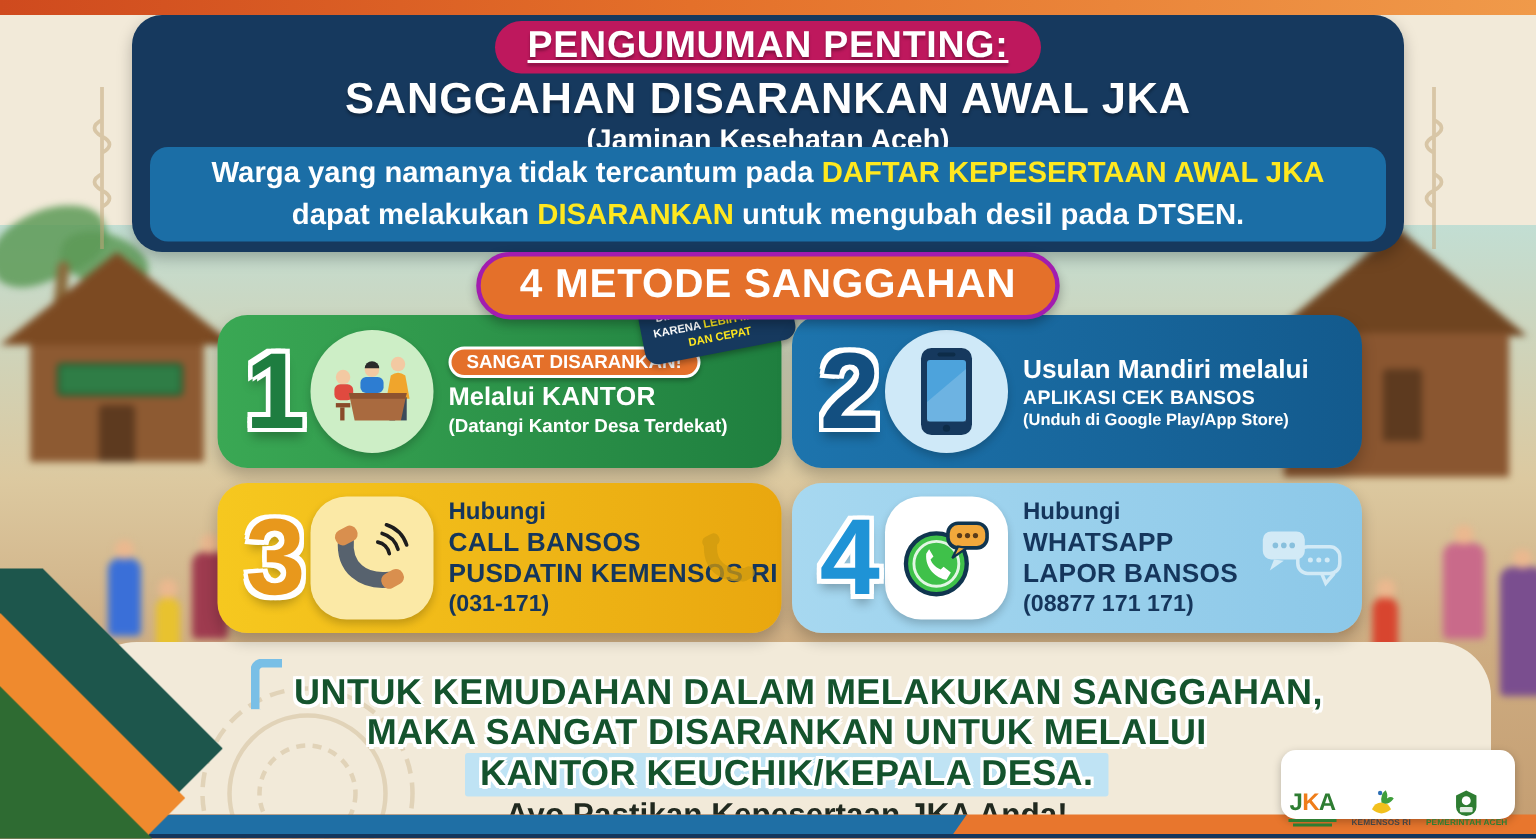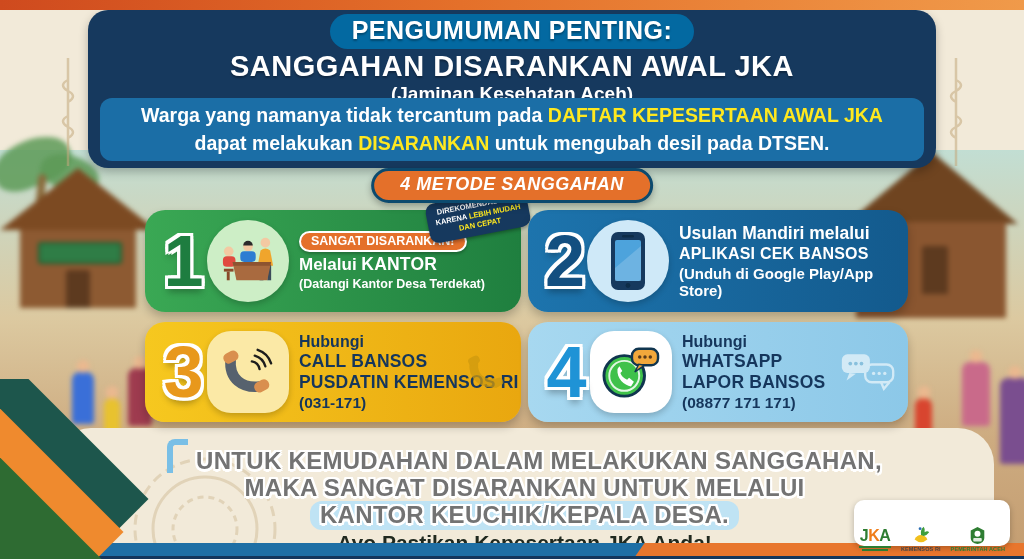--- a/index.html
+++ b/index.html
@@ -20,34 +20,34 @@
   .trunk{position:absolute;background:#8a6a3c;border-radius:4px;}
   .fig{position:absolute;border-radius:8px 8px 3px 3px;}
   .fig::before{content:"";position:absolute;top:-12px;left:50%;transform:translateX(-50%);
     width:13px;height:13px;border-radius:50%;background:#eab88f;}
   
   .batik{position:absolute;opacity:.55;z-index:2;}
   .medallion{position:absolute;left:60px;bottom:-60px;width:180px;height:180px;opacity:.35;z-index:0;}
   
   .header-panel{position:absolute;left:88px;top:10px;width:848px;height:158px;z-index:6;
     background:#16395e;border-radius:20px;text-align:center;box-shadow:0 4px 10px rgba(0,0,0,.25);}
-  .header-badge{display:inline-block;margin-top:4px;background:#0369a1;border-radius:18px;
+  .header-badge{display:inline-block;margin-top:4px;background:#be185d;border-radius:18px;
     padding:2px 22px 4px;color:#fff;font-weight:900;font-size:25px;letter-spacing:.5px;
-    text-shadow:0 2px 2px rgba(0,0,0,.3);}
+    text-shadow:0 2px 2px rgba(0,0,0,.3);text-decoration:underline;}
   .header-title{color:#fff;font-weight:900;font-size:29px;letter-spacing:.5px;margin-top:1px;
     text-shadow:0 2px 2px rgba(0,0,0,.3);}
   .header-subtitle{color:#fff;font-weight:800;font-size:19px;margin-top:0;}
   .notice{position:absolute;left:12px;right:12px;top:88px;bottom:7px;background:#1b6ea6;
     border-radius:12px;color:#fff;font-weight:700;font-size:19.5px;line-height:1.42;
     display:flex;flex-direction:column;justify-content:center;}
   .yel{color:#ffe81f;font-weight:800;}
   
   .section-pill{position:absolute;top:168px;left:50%;transform:translateX(-50%);z-index:6;
-    background:#e4702a;border:3px solid #0c4a6e;border-radius:26px;color:#fff;font-weight:800;
-    font-size:18px;letter-spacing:.5px;padding:3px 26px 5px;box-shadow:0 3px 7px rgba(0,0,0,.3);font-style:italic;}
+    background:#e4702a;border:3px solid #a21caf;border-radius:26px;color:#fff;font-weight:800;
+    font-size:27px;letter-spacing:.5px;padding:3px 26px 5px;box-shadow:0 3px 7px rgba(0,0,0,.3);}
   
   .card{position:absolute;border-radius:20px;display:flex;align-items:center;z-index:5;
     box-shadow:0 5px 10px rgba(0,0,0,.22);padding-left:8px;}
   .c1{left:145px;top:210px;width:368px;height:102px;background:linear-gradient(90deg,#3aa854,#1f7f3f);}
   .c2{left:528px;top:210px;width:372px;height:102px;background:linear-gradient(90deg,#1d74ad,#135a8d);}
   .c3{left:145px;top:322px;width:368px;height:100px;background:linear-gradient(90deg,#f6c81f,#e9a70f);}
   .c4{left:528px;top:322px;width:372px;height:100px;background:linear-gradient(90deg,#a7d8f0,#8cc8e8);}
   .num{width:58px;text-align:center;font-weight:900;font-size:72px;line-height:1;letter-spacing:-3px;
     z-index:2;margin-right:-4px;
     text-shadow:-3px -3px 0 #fff,3px -3px 0 #fff,-3px 3px 0 #fff,3px 3px 0 #fff,
@@ -56,36 +56,36 @@
   .blob{width:82px;height:82px;flex:0 0 82px;display:flex;align-items:center;justify-content:center;
     margin-right:10px;z-index:1;box-shadow:0 3px 6px rgba(0,0,0,.2);}
   .c1 .blob{background:#cdeec6;border-radius:50%;}
   .c2 .blob{background:#cfe9f8;border-radius:50%;}
   .c3 .blob{background:#fbe9a6;border-radius:24px;}
   .c4 .blob{background:#ffffff;border-radius:24px;}
   .ctext{display:flex;flex-direction:column;align-items:flex-start;color:#fff;}
   .dark .ctext{color:#15365c;}
   .md{font-weight:600;font-size:17px;line-height:1.2;}
   .bd{font-weight:800;font-size:17.5px;line-height:1.2;letter-spacing:.2px;}
-  .big{font-size:16px;}
+  .big{font-size:13px;}
   .note{font-weight:700;font-size:12.5px;margin-top:1px;}
   .dark .note{font-weight:800;font-size:15.5px;}
   .sangat{background:#e4702a;border:2px solid #fff;border-radius:14px;color:#fff;font-size:12.5px;
     font-weight:800;padding:1px 10px 2px;margin-bottom:2px;box-shadow:0 2px 3px rgba(0,0,0,.25);}
   .ribbon{position:absolute;top:-15px;right:-8px;transform:rotate(-11deg);background:#16395e;
     border-radius:9px;padding:5px 8px;text-align:center;color:#fff;font-size:7.5px;font-weight:800;
     line-height:1.35;box-shadow:0 2px 4px rgba(0,0,0,.35);z-index:3;}
   .wm{position:absolute;right:12px;top:50%;transform:translateY(-50%);opacity:.75;}
   
   .bottom-panel{position:absolute;left:55px;right:30px;top:428px;bottom:0;background:#f2ead9;
     border-radius:36px 36px 0 0;z-index:4;text-align:center;padding-top:7px;overflow:hidden;}
-  .rec{font-weight:800;font-size:24px;line-height:27px;letter-spacing:.3px;color:#737373;
+  .rec{font-weight:800;font-size:24px;line-height:27px;letter-spacing:.3px;color:#14532d;
     text-shadow:-2px -2px 0 #fff,2px -2px 0 #fff,-2px 2px 0 #fff,2px 2px 0 #fff,
                 -2px 0 0 #fff,2px 0 0 #fff,0 -2px 0 #fff,0 3px 0 #fff;position:relative;z-index:2;}
-  .hl{background:#bfe3f4;border-radius:12px;padding:0 10px 2px;}
+  .hl{background:#bfe3f4;border-radius:2px;padding:0 10px 2px;}
   .bracket{display:inline-block;width:15px;height:28px;border-left:6px solid #79bfe6;
     border-top:6px solid #79bfe6;border-top-left-radius:8px;margin-right:8px;
     transform:translateY(4px);}
   .cta{margin-top:3px;font-weight:800;font-size:21px;color:#20291f;position:relative;z-index:2;}
   
   .strip{position:absolute;left:0;right:0;bottom:0;height:16px;background:#e8762d;z-index:5;overflow:hidden;}
   .strip-blue{position:absolute;left:-40px;top:0;height:13px;width:680px;background:#1f6fa5;
     transform:skewX(-35deg);}
   .strip-base{position:absolute;left:0;right:0;bottom:0;height:3px;background:#14365c;}
   .wedges{position:absolute;left:0;bottom:0;width:170px;height:180px;z-index:6;overflow:hidden;}
@@ -192,21 +192,21 @@
         <rect x="3" y="2" width="34" height="58" rx="7" fill="#16395e"></rect>
         <rect x="7" y="10" width="26" height="41" rx="2" fill="#4da3dc"></rect>
         <polygon points="7,51 7,38 33,16 33,51" fill="#ffffff" opacity="0.18"></polygon>
         <rect x="14" y="5" width="12" height="2.6" rx="1.3" fill="#0d2c48"></rect>
         <circle cx="20" cy="55.5" r="2.4" fill="#0d2c48"></circle>
       </svg>
     </div>
     <div class="ctext">
       <div class="md" style="font-size:17.5px;">Usulan Mandiri melalui</div>
       <div class="bd big">APLIKASI CEK BANSOS</div>
-      <div class="note" style="font-size:15px;">(Unduh di Google Play/App Store)</div>
+      <div class="note" style="font-size:11px;">(Unduh di Google Play/App Store)</div>
     </div>
   </div>
 
   <div class="card c3 dark">
     <div class="num">3</div>
     <div class="blob">
       <svg width="58" height="52" viewBox="0 0 60 54">
         <path d="M12 14 C10 34 24 44 42 42" fill="none" stroke="#57626e" stroke-width="11" stroke-linecap="round"></path>
         <rect x="4" y="6" width="16" height="11" rx="5" fill="#d98f4e" transform="rotate(-28 12 11)"></rect>
         <rect x="36" y="36" width="16" height="11" rx="5" fill="#d98f4e" transform="rotate(-28 44 41)"></rect>

